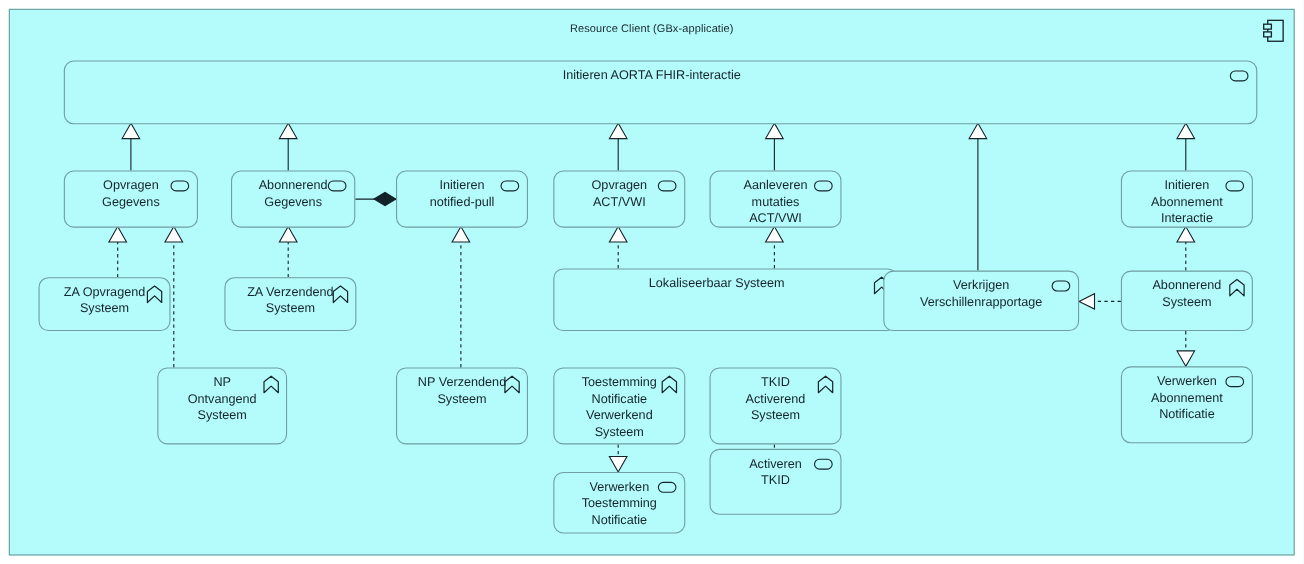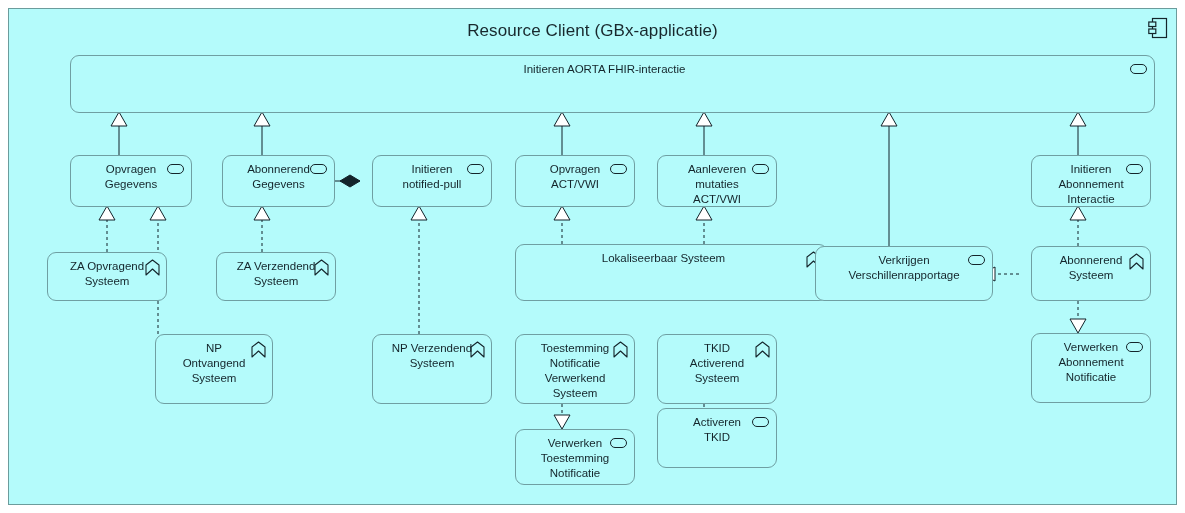--- a/index.html
+++ b/index.html
@@ -28,42 +28,41 @@
     border: 1px solid #6b9c9c;
     box-sizing: border-box;
   }
 
   #outer-title {
     position: absolute;
     left: 0;
     top: 12px;
     width: 100%;
     text-align: center;
-    font-size: 17px;
+    font-size: 10px;
     color: #18282d;
     letter-spacing: 0.1px;
   }
 
   
   #component-icon {
     position: absolute;
     right: 8px;
     top: 8px;
     width: 20px;
     height: 22px;
   }
 
   
   .node {
     position: absolute;
     background: #b4fbfb;
     border: 1px solid #6f9fa2;
     border-radius: 9px;
     box-sizing: border-box;
-    margin-left: 12px;
   }
 
   .node .label {
     position: absolute;
     left: 6px;
     right: 6px;
     top: 6px;
     text-align: center;
     font-size: 11.5px;
     line-height: 15px;

